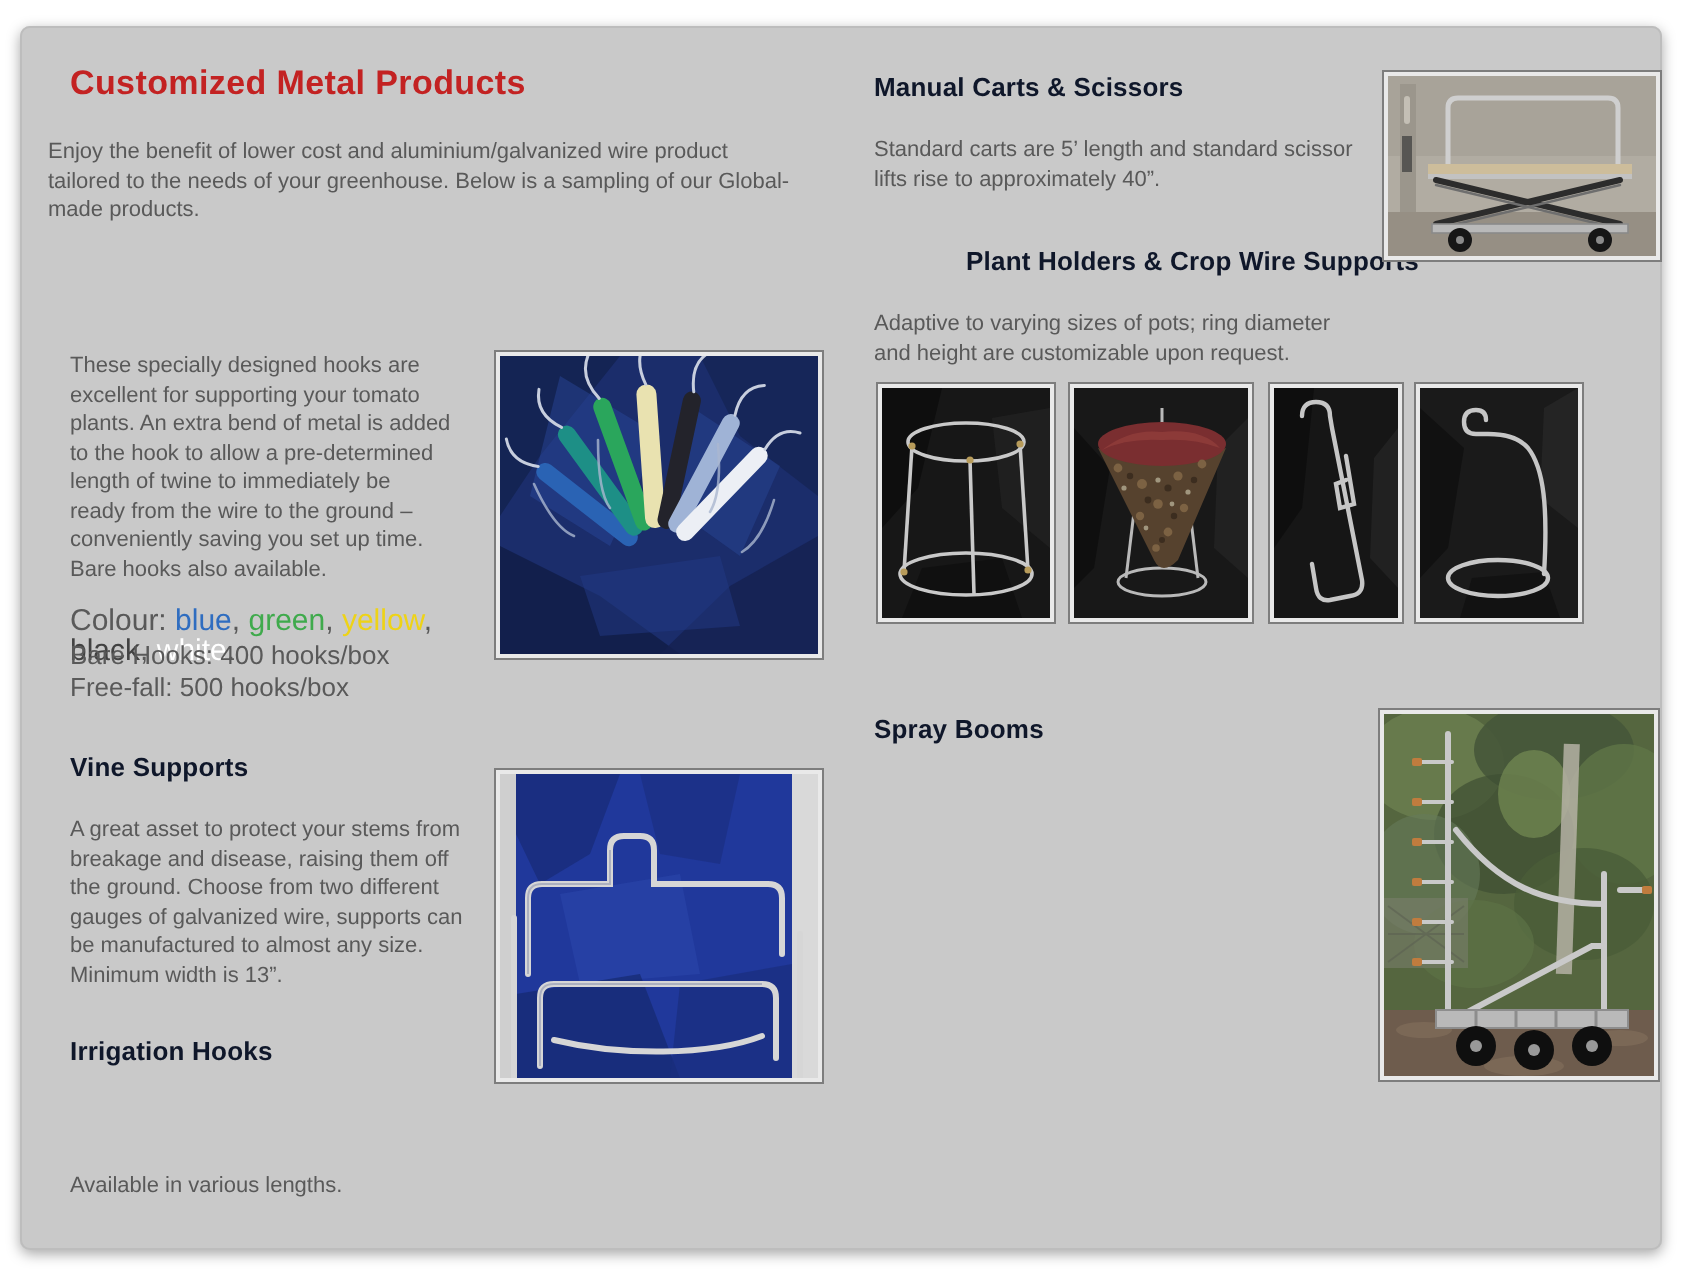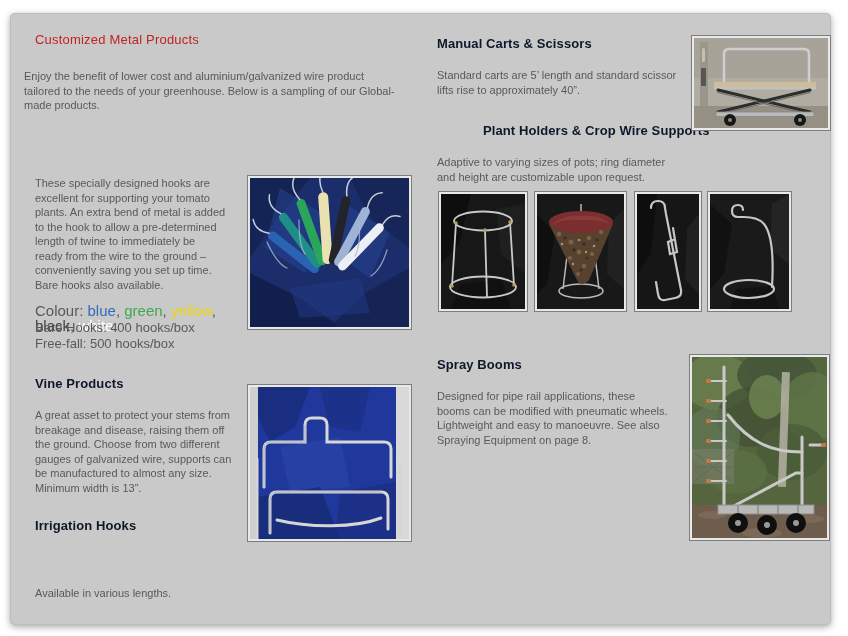--- a/index.html
+++ b/index.html
@@ -6,21 +6,21 @@
   body{
     width:848px;height:636px;background:#ffffff;position:relative;overflow:hidden;
     font-family:"Liberation Sans",sans-serif;
   }
   .page{
     position:absolute;left:10px;top:13px;width:821px;height:612px;
     background:#c9c9c9;border-radius:5px;
     box-shadow:0 2px 7px rgba(0,0,0,.35), inset 0 0 0 1px #bdbdbd;
   }
   .abs{position:absolute;}
-  .title{font-size:13px;font-weight:normal;color:#c32222;letter-spacing:.2px;}
+  .title{font-size:17px;font-weight:bold;color:#c32222;letter-spacing:.2px;}
   h2.sec{font-size:13px;font-weight:bold;color:#0f172a;margin:0;letter-spacing:.1px;}
   .body-text{font-size:11px;line-height:14.5px;color:#595959;white-space:pre-line;}
   .colour-line{font-size:15px;line-height:14.5px;color:#595959;}
   .box-lines{font-size:13px;line-height:16px;color:#595959;white-space:pre-line;}
   .photo{
     background:#e9e9e9;padding:2px;box-shadow:0 0 0 1px #7d7d7d;
   }
   .photo svg{display:block;}
 </style>
 </head>
@@ -42,21 +42,21 @@
 length of twine to immediately be
 ready from the wire to the ground –
 conveniently saving you set up time.
 Bare hooks also available.</div>
 
   <div class="abs colour-line" style="left:25px;top:291px;width:215px;">Colour: <span style="color: rgb(47, 109, 192);">blue</span>, <span style="color: rgb(63, 170, 76);">green</span>, <span style="color: rgb(238, 211, 23);">yellow</span>, <span style="color: rgb(66, 66, 66);">black</span>, <span style="color: rgb(255, 255, 255);">white</span>.</div>
 
   <div class="abs box-lines" style="left:25px;top:307px;width:210px;"><span>Bare Hooks: 400 hooks/box</span>
 <span>Free-fall: 500 hooks/box</span></div>
 
-  <h2 class="abs sec" style="left:25px;top:363px;">Vine Products</h2>
+  <h2 class="abs sec" style="left:25px;top:363px;">Vine Supports</h2>
 
   <div class="abs body-text" style="left:25px;top:395px;width:215px;">A great asset to protect your stems from
 breakage and disease, raising them off
 the ground. Choose from two different
 gauges of galvanized wire, supports can
 be manufactured to almost any size.
 Minimum width is 13”.</div>
 
   <h2 class="abs sec" style="left:25px;top:505px;">Irrigation Hooks</h2>
 
@@ -255,24 +255,20 @@
       <polygon points="20,115 70,115 62,92 26,95" fill="#121212"></polygon>
       <g stroke="#c6c6c6" stroke-width="2.2" fill="none" stroke-linecap="round">
         <ellipse cx="39" cy="95" rx="25" ry="9"></ellipse>
         <path d="M62,93 C64,60 62,40 54,30 Q48,23 34,23 L28,23 Q22,23 22,17 Q22,11 28,11 Q33,11 33,16"></path>
       </g>
     </svg>
   </div>
 
   <h2 class="abs sec" style="left:427px;top:344px;">Spray Booms</h2>
 
-  <div class="abs body-text" style="left:427px;top:376px;width:250px;">Designed for pipe rail applications, these
-booms can be modified with pneumatic wheels.
-Lightweight and easy to manoeuvre. See also
-Spraying Equipment on page 8.</div>
 
   <div class="abs photo" style="left:680px;top:342px;">
     <svg width="135" height="181" viewBox="0 0 135 181">
       <rect width="135" height="181" fill="#55663f"></rect>
       <ellipse cx="25" cy="25" rx="35" ry="28" fill="#6b8050" opacity="0.8"></ellipse>
       <ellipse cx="85" cy="18" rx="40" ry="25" fill="#46573a" opacity="0.9"></ellipse>
       <ellipse cx="120" cy="50" rx="30" ry="35" fill="#5f7547" opacity="0.8"></ellipse>
       <ellipse cx="60" cy="60" rx="35" ry="30" fill="#3e4f33" opacity="0.7"></ellipse>
       <ellipse cx="20" cy="80" rx="28" ry="30" fill="#66795a" opacity="0.6"></ellipse>
       <ellipse cx="100" cy="95" rx="35" ry="28" fill="#4a5c38" opacity="0.8"></ellipse>

